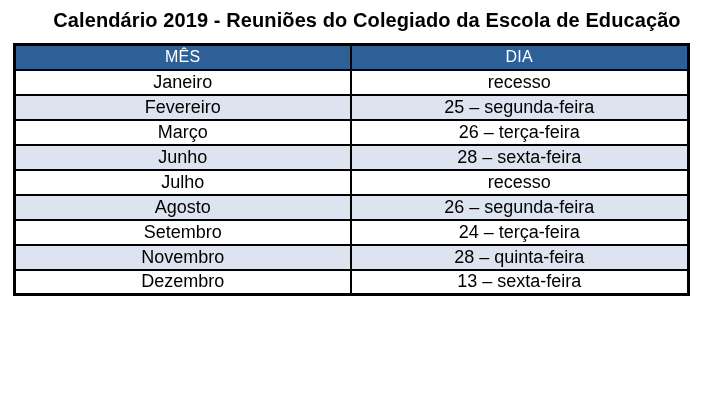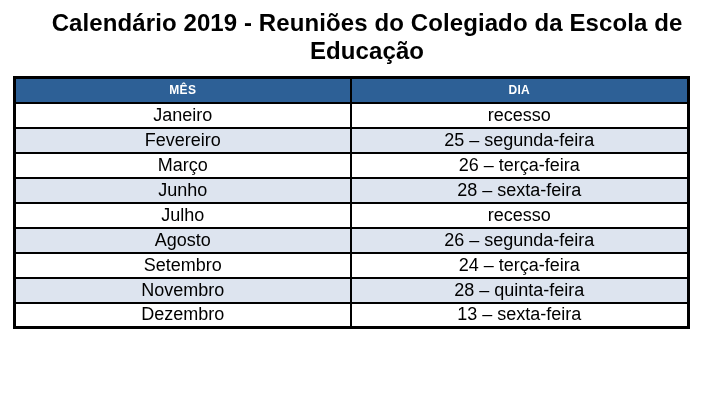--- a/index.html
+++ b/index.html
@@ -20,21 +20,21 @@
     font-family: "Liberation Sans", sans-serif;
     overflow: hidden;
   }
   .page {
     width: 702px;
     height: 414px;
     background: #ffffff;
     padding-top: 9px;
   }
   .title {
-    font-size: 24px;
+    font-size: 20px;
     font-weight: bold;
     color: var(--text-color);
     text-align: center;
     margin: 0 0 11px 0;
     letter-spacing: 0.1px;
     padding-left: 32px;
   }
   table.calendar {
     border-collapse: collapse;
     margin: 0 auto;
@@ -50,22 +50,22 @@
     padding: 0;
     height: 25px;
     font-size: 18px;
     color: var(--text-color);
     overflow: hidden;
     white-space: nowrap;
   }
   table.calendar thead th {
     background: var(--header-bg);
     color: var(--header-text);
-    font-weight: bold;
-    font-size: 12px;
+    font-weight: normal;
+    font-size: 16px;
     letter-spacing: 0.3px;
   }
   table.calendar tbody tr {
     background: var(--row-bg);
   }
   table.calendar tbody tr:nth-child(even) {
     background: var(--row-alt-bg);
   }
 </style>
 </head>

